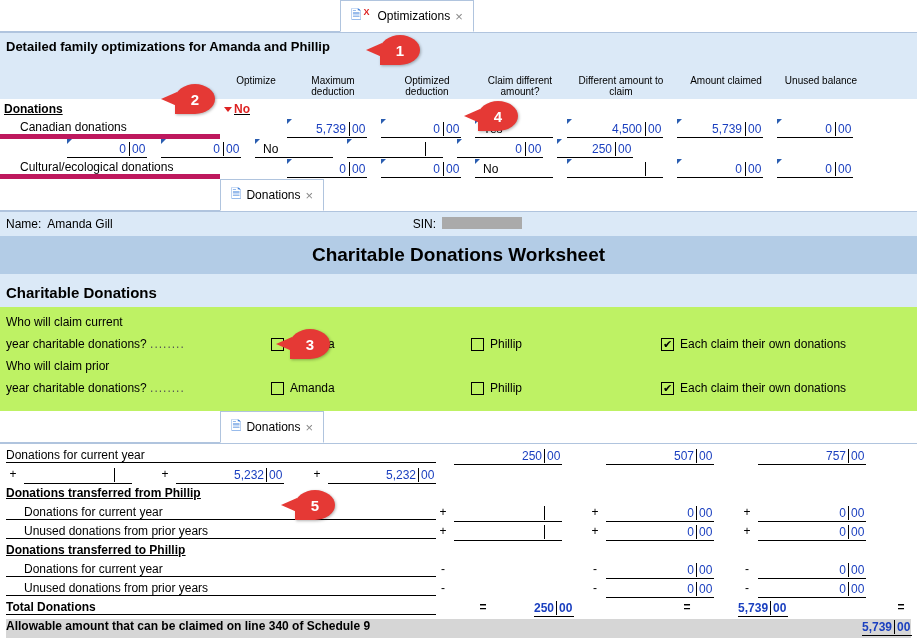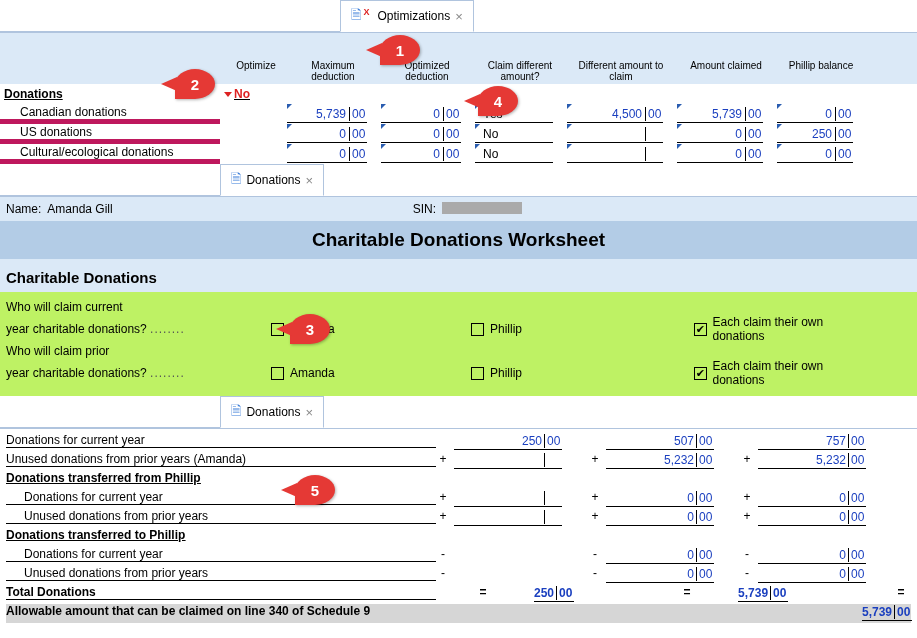--- a/index.html
+++ b/index.html
@@ -99,21 +99,21 @@
   .section-title { font-weight: bold; font-size: 15px; padding: 10px 8px 6px 6px; background: #dbe9f7; }
   .question-area { background: #bef264; padding: 4px 6px 12px 6px; position: relative; }
   .q-row { display: flex; align-items: center; height: 22px; }
   .q-label { flex: 0 0 265px; }
   .dots { letter-spacing: 1px; color: #555; }
   .chk-group { display: flex; align-items: center; gap: 6px; margin-right: 40px; }
   .chk { width: 13px; height: 13px; border: 1px solid #000; display: inline-flex; align-items: center; justify-content: center; font-size: 11px; }
   .chk.checked::after { content: "✔"; font-size: 11px; }
   .chk-wrap1 { flex: 0 0 200px; }
   .chk-wrap2 { flex: 0 0 190px; }
-  .chk-wrap3 { flex: 1; margin-left: 33px; }
+  .chk-wrap3 { flex: 1; }
 
   
   .tab-bar2 { display: flex; border-bottom: 1px solid #b0c4de; background: #fff; }
   .tab-bar2 .tab-spacer { flex: 0 0 220px; }
 
   
   .ws { padding: 4px 6px 8px 6px; position: relative; }
   .ws-row { display: flex; align-items: flex-start; height: 19px; }
   .ws-row.hdr { font-weight: bold; text-decoration: underline; }
   .ws-row.total { font-weight: bold; gap: 40px; }
@@ -140,29 +140,30 @@
   <div class="tab-spacer"></div>
   <div class="tab">
     <span class="doc-icon">🗎</span>
     <span class="x-red">X</span>
     <span>Optimizations</span>
     <span class="close-x">×</span>
   </div>
 </div>
 
 <div class="header-strip" style="position:relative;">
+  <div class="title">Detailed family optimizations for Amanda and Phillip</div>
   <div class="header-row">
     <div class="hcell hc1"></div>
     <div class="hcell hc2">Optimize</div>
     <div class="hcell hc3"><span>Maximum deduction</span></div>
     <div class="hcell hc4"><span>Optimized deduction</span></div>
     <div class="hcell hc5"><span>Claim different amount?</span></div>
     <div class="hcell hc6"><span>Different amount to claim</span></div>
     <div class="hcell hc7"><span>Amount claimed</span></div>
-    <div class="hcell hc8"><span>Phillip balance</span></div>
+    <div class="hcell hc8"><span>Unused balance</span></div>
   </div>
   <div class="callout" style="top:2px; left:380px;">
       <span>1</span>
     </div>
 </div>
 
 <div class="grid-body">
   <div class="grid-row section-label">
     <div class="gcell gc1">Donations</div>
     <div class="gcell gc2">
@@ -213,21 +214,20 @@
     <div class="gcell gc8">
         <div class="amt-cell">
           <span class="tri"></span>
           <span class="whole">0</span>
           <span class="sep cents">00</span>
         </div>
       </div>
   </div>
 
   <div class="grid-row underline-row">
-    <div class="gcell gc1 indent">US donations</div>
     <div class="gcell gc2"></div>
     <div class="gcell gc3">
         <div class="amt-cell">
           <span class="tri"></span>
           <span class="whole">0</span>
           <span class="sep cents">00</span>
         </div>
       </div>
     <div class="gcell gc4">
         <div class="amt-cell">
@@ -418,21 +418,20 @@
       </div>
     <div class="ws-gap"></div>
     <div class="ws-op"></div>
     <div class="ws-amt">
         <span class="whole">757</span>
         <span class="sep">00</span>
       </div>
     <div class="ws-suffix"></div>
   </div>
   <div class="ws-row ul">
-    <div class="ws-label">Unused donations from prior years (Amanda)</div>
     <div class="ws-op">+</div>
     <div class="ws-amt empty">
         <span class="whole"></span>
         <span class="sep">.</span>
       </div>
     <div class="ws-gap"></div>
     <div class="ws-op">+</div>
     <div class="ws-amt">
         <span class="whole">5,232</span>
         <span class="sep">00</span>

